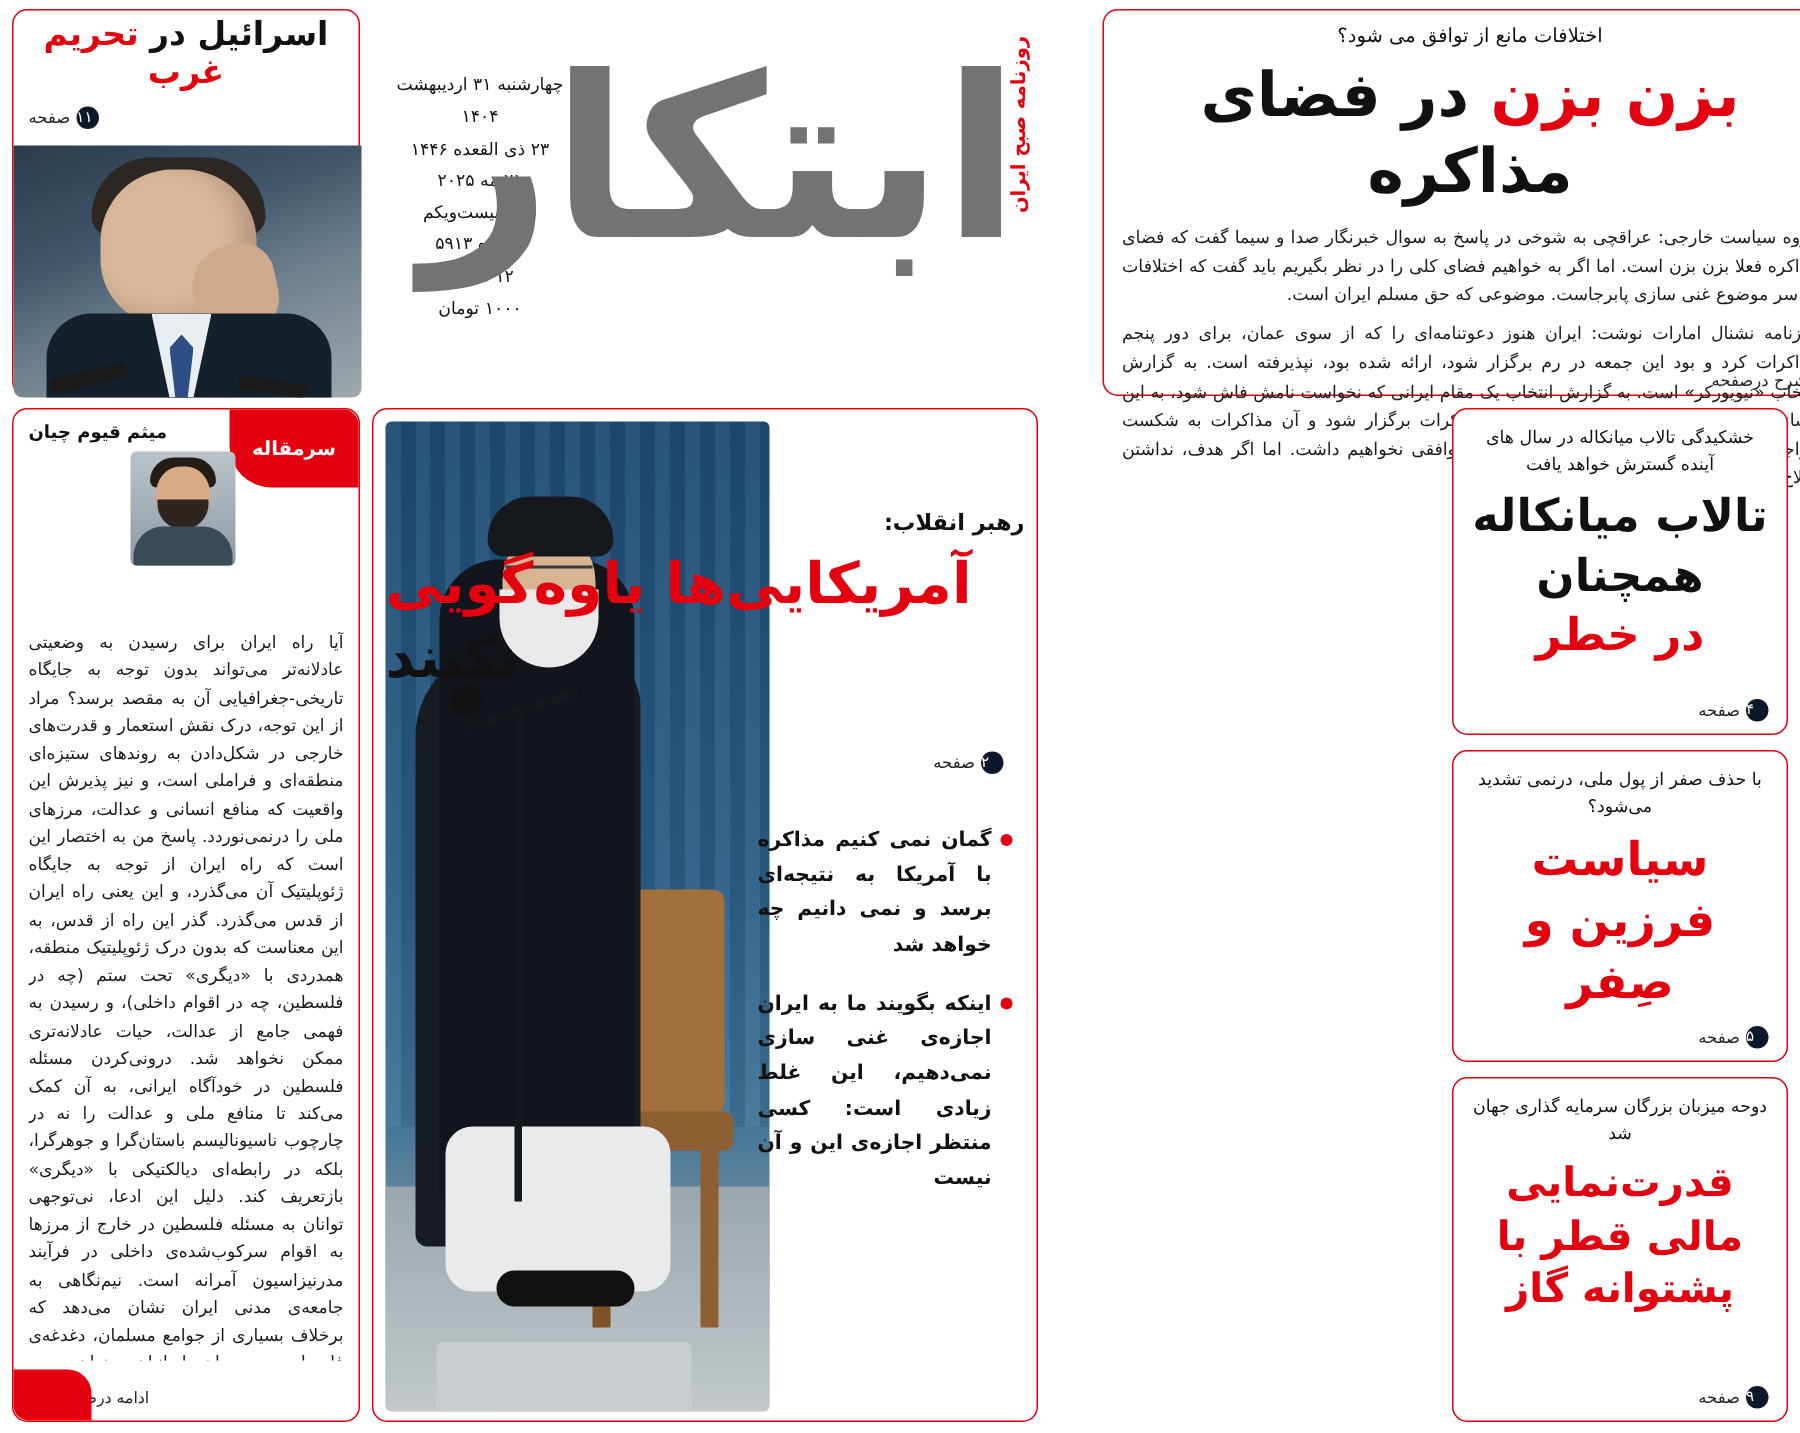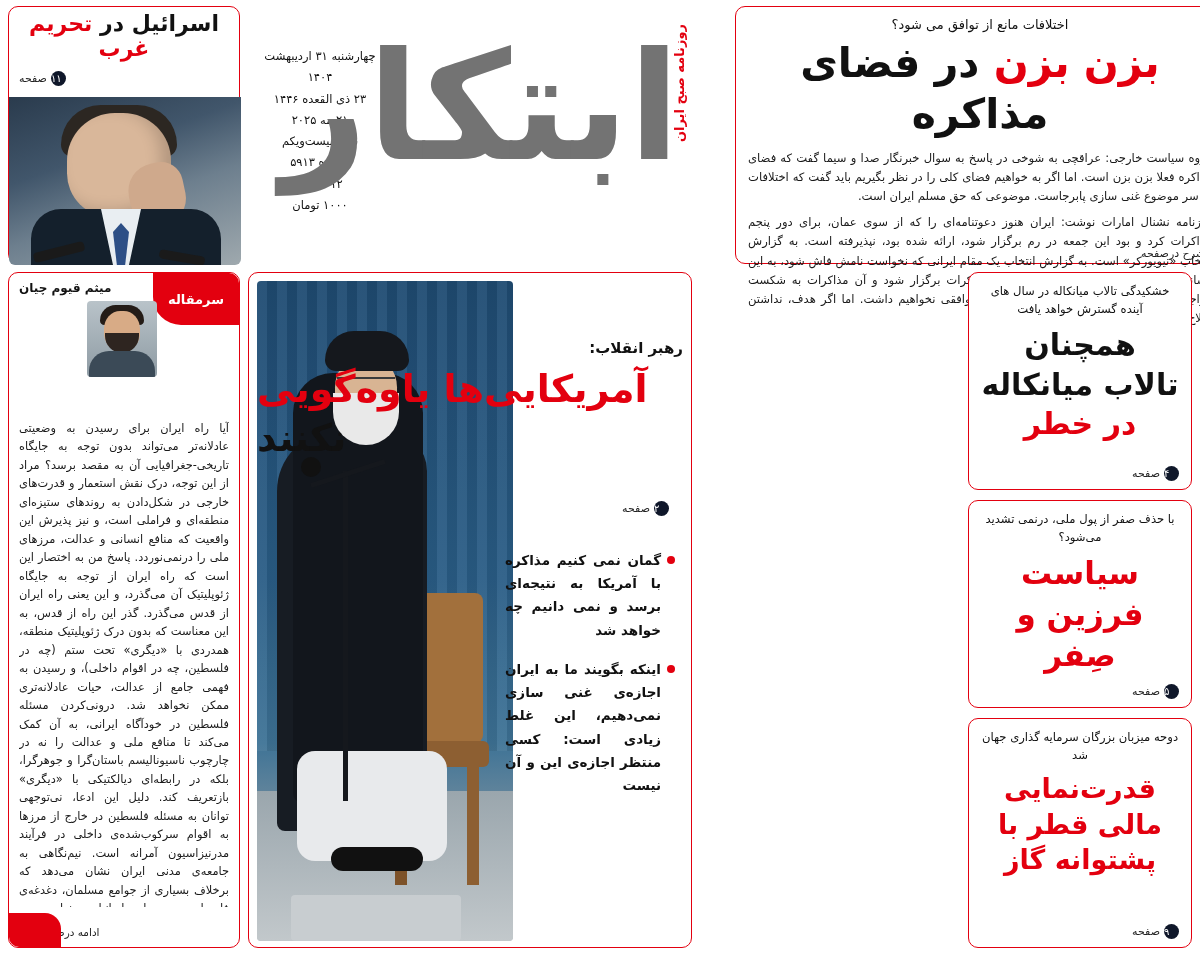--- a/index.html
+++ b/index.html
@@ -322,22 +322,22 @@
       <div id="c-bullets">
         <div class="b">گمان نمی کنیم مذاکره با آمریکا به نتیجه‌ای برسد و نمی دانیم چه خواهد شد</div>
         <div class="b">اینکه بگویند ما به ایران اجازه‌ی غنی سازی نمی‌دهیم، این غلط زیادی است: کسی منتظر اجازه‌ی این و آن نیست</div>
       </div>
     </div>
   </div>
 
   <div class="box rbox rcol" id="box1">
     <div class="kick">خشکیدگی تالاب میانکاله در سال های آینده گسترش خواهد یافت</div>
     <div class="ttl">
+      <div>تالاب میانکاله</div>
       <div>همچنان</div>
-      <div>تالاب میانکاله</div>
       <div class="l3">در خطر</div>
     </div>
     <div class="pg pageref">
       <span class="pagebadge">۴</span>
       <span>صفحه</span>
     </div>
   </div>
 
   <div class="box rbox rcol" id="box2">
     <div class="kick">با حذف صفر از پول ملی، درنمی تشدید می‌شود؟</div>

